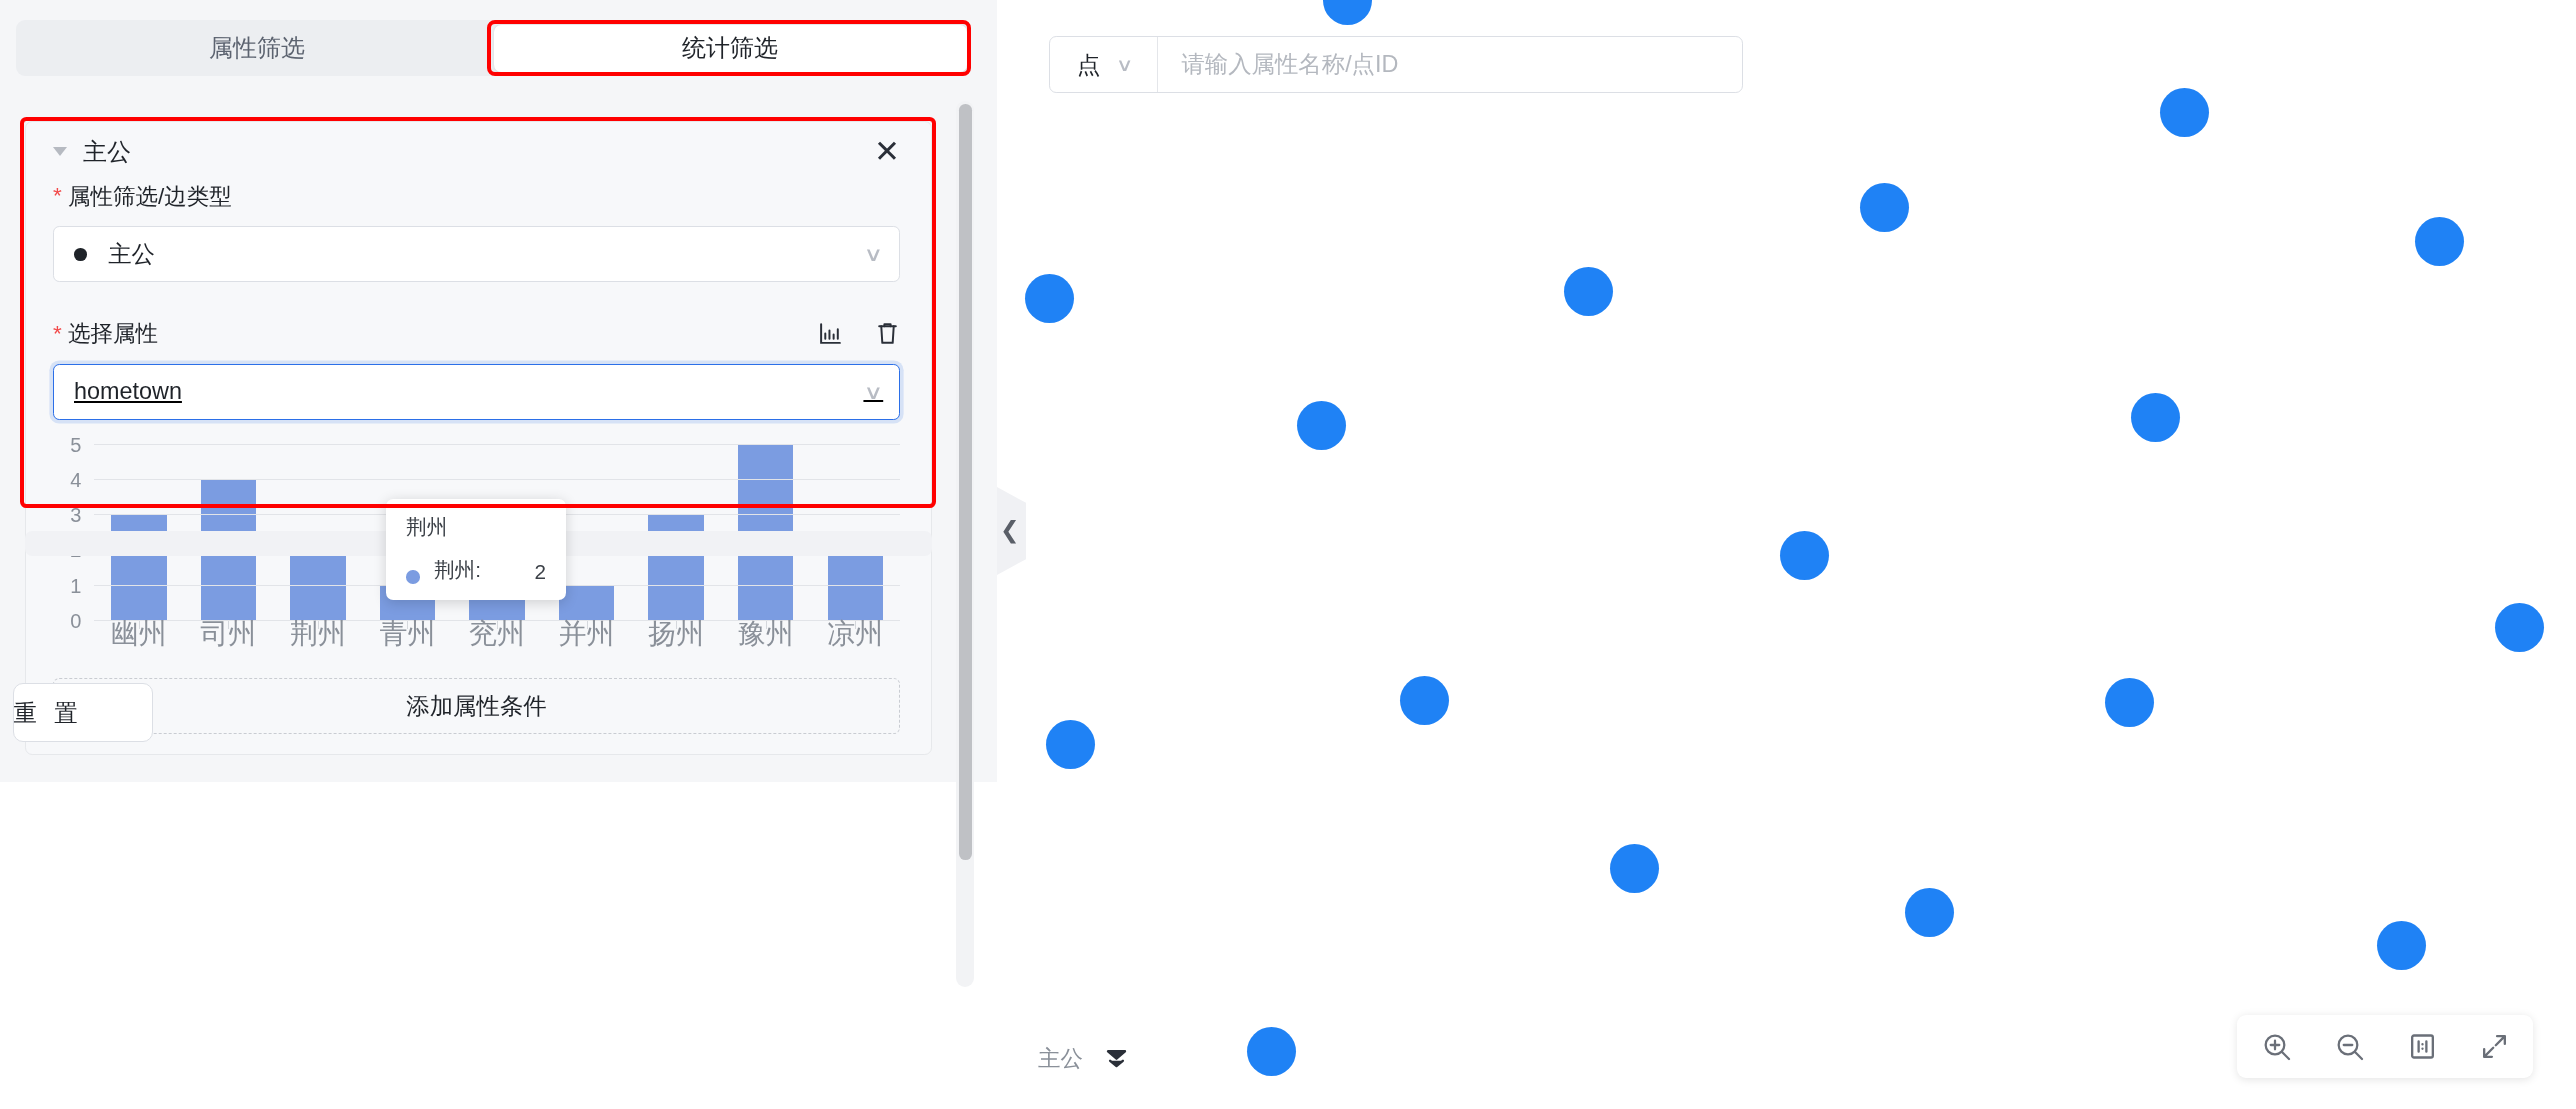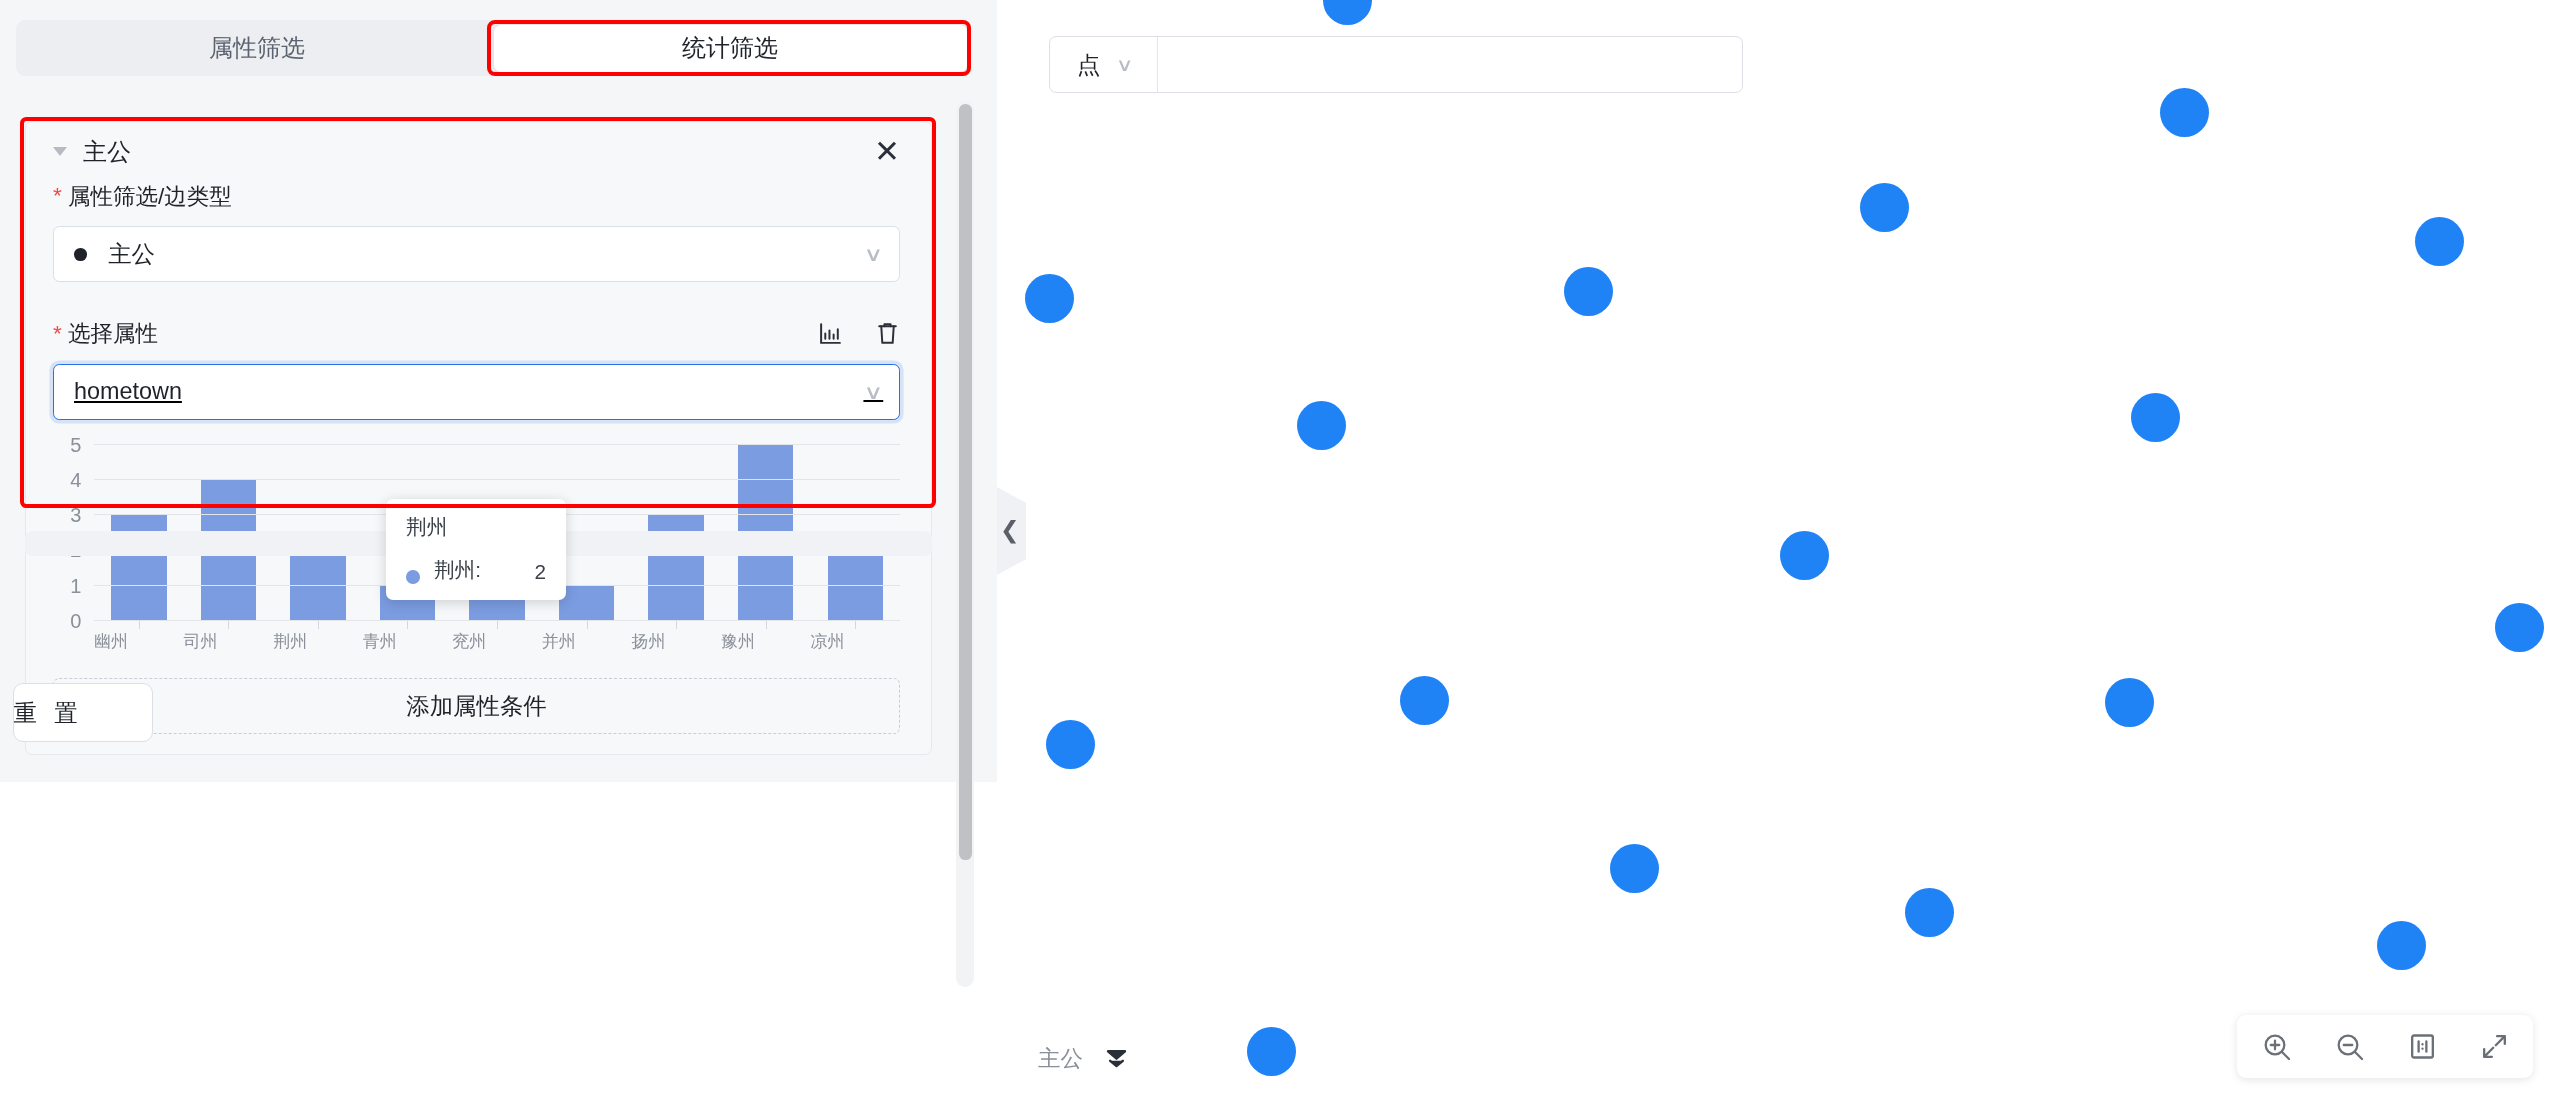--- a/index.html
+++ b/index.html
@@ -162,22 +162,22 @@
   .bar { width: 62%; background: #7b9ce1; }
   .xtick-mark {
     position: absolute; bottom: -8px; left: 50%;
     width: 0.9px; height: 8px; background: #d5d8dd;
   }
   .xlabels {
     position: absolute; left: 41px; right: 0; bottom: 12.6px;
     display: flex;
   }
   .xlabel {
-    flex: 1 1 0; text-align: left;
-    font-size: 17px; color: #8a9099;
+    flex: 1 1 0; text-align: center;
+    font-size: 28px; color: #8a9099;
   }
   
   .tooltip {
     position: absolute;
     left: 333px; top: 63px;
     min-width: 180px;
     background: #ffffff;
     border-radius: 7.2px;
     box-shadow: 0 2.7px 12.6px rgba(0,0,0,.16);
     padding: 14.4px 20px 16px 20px;
@@ -492,20 +492,21 @@
     </div>
   </div>
 
   <div class="canvas">
 
     <div class="searchbar">
       <div class="sb-type">
         <span>点</span>
         <span class="chev">∨</span>
       </div>
+      <input class="sb-input" type="text" placeholder="请输入属性名称/点ID" style="">
     </div>
 
     <div id="nodes">
         <div class="gnode" style="left: 326px; top: -24px; width: 49px; height: 49px; background: rgb(31, 130, 245);"></div>
         <div class="gnode" style="left: 1163px; top: 88px; width: 49px; height: 49px; background: rgb(31, 130, 245);"></div>
         <div class="gnode" style="left: 863px; top: 183px; width: 49px; height: 49px; background: rgb(31, 130, 245);"></div>
         <div class="gnode" style="left: 1418px; top: 217px; width: 49px; height: 49px; background: rgb(31, 130, 245);"></div>
         <div class="gnode" style="left: 28px; top: 274px; width: 49px; height: 49px; background: rgb(31, 130, 245);"></div>
         <div class="gnode" style="left: 567px; top: 267px; width: 49px; height: 49px; background: rgb(31, 130, 245);"></div>
         <div class="gnode" style="left: 1134px; top: 393px; width: 49px; height: 49px; background: rgb(31, 130, 245);"></div>

